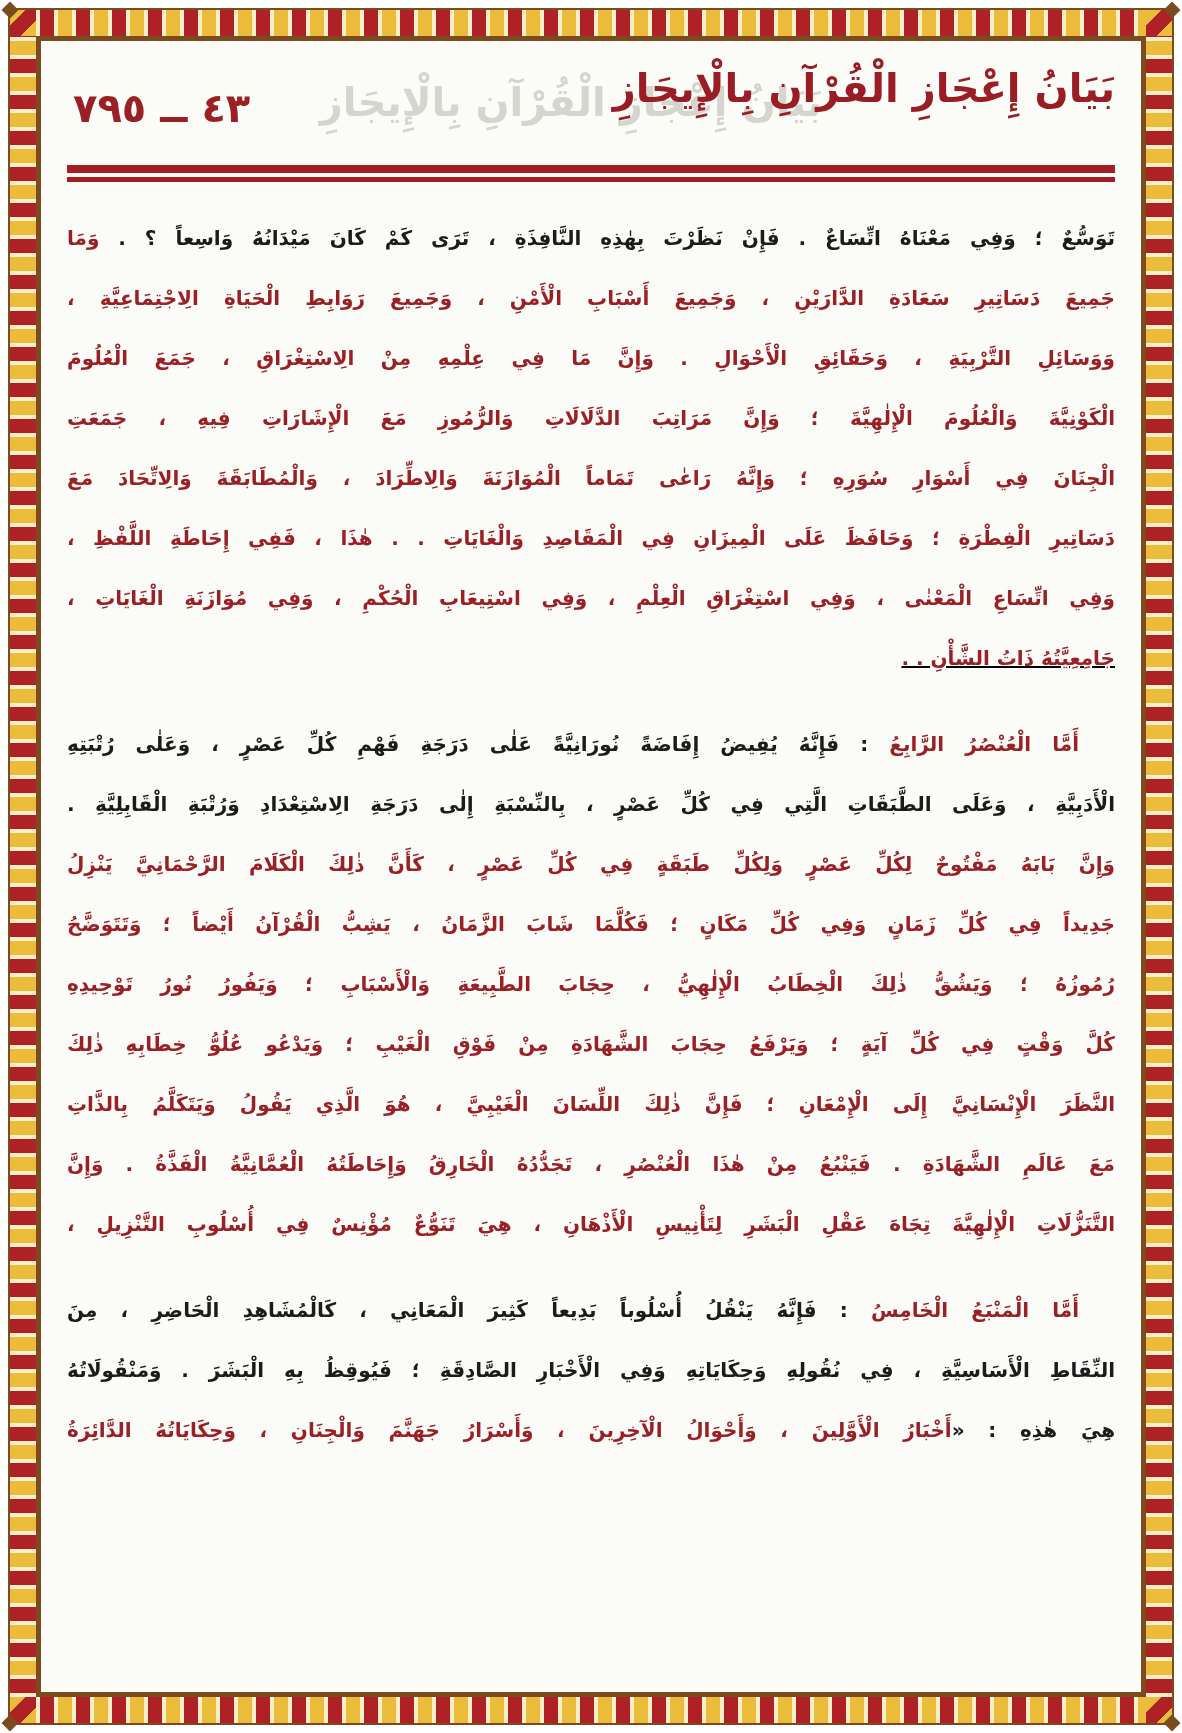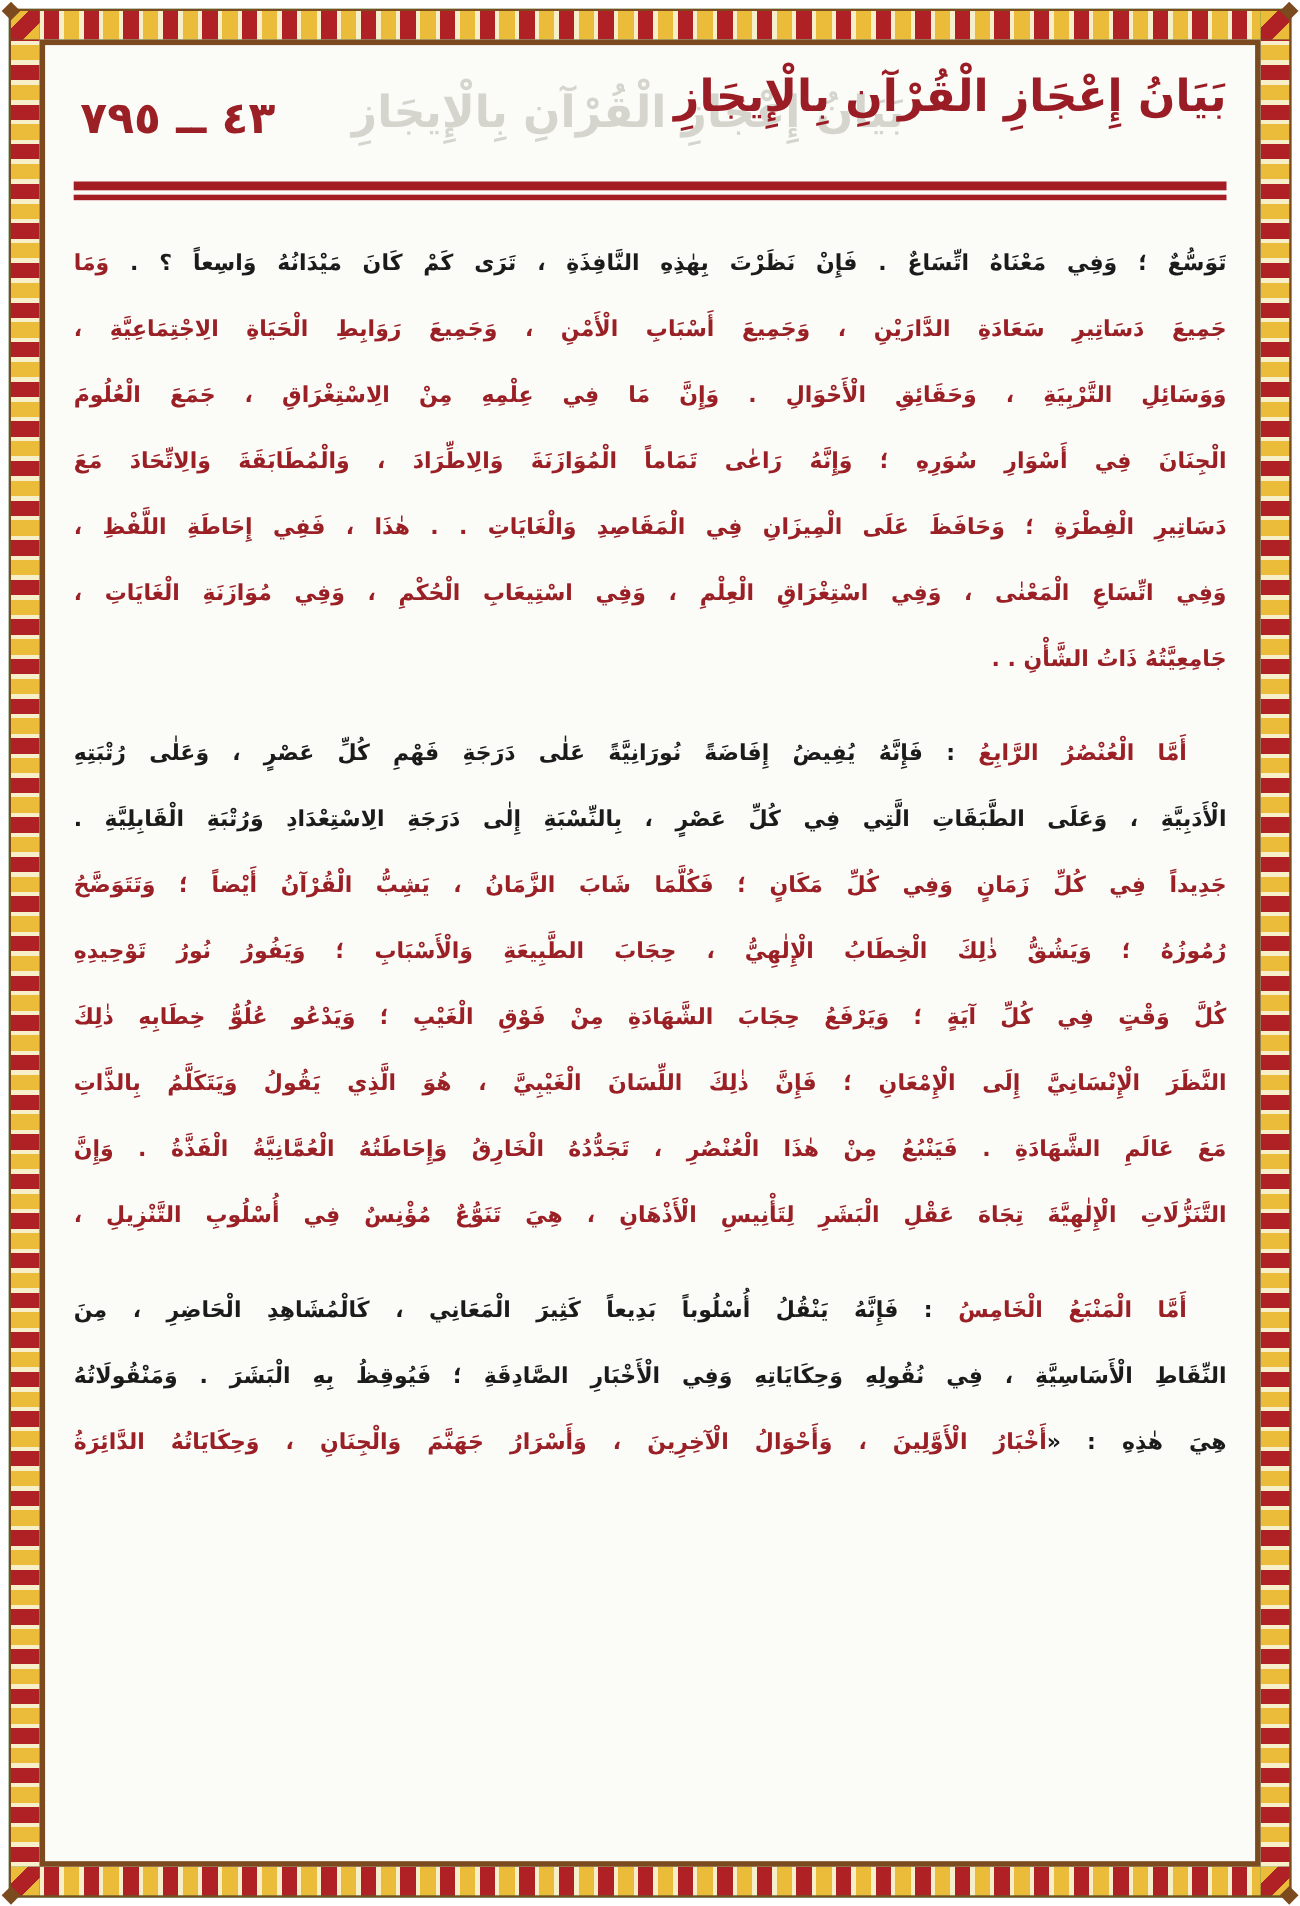--- a/index.html
+++ b/index.html
@@ -31,21 +31,21 @@
   .title-ghost{position:absolute;top:14px;left:50%;transform:translateX(-54%);
     color:#d5d5cd;z-index:1;}
   .double-rule{height:4px;border-top:8px solid #a31d23;border-bottom:5px solid #a31d23;
     margin-top:2px;}
   
   .body-text{margin-top:26px;font-weight:bold;font-size:20px;}
   .para{margin:0;}
   .para + .para{margin-top:26px;}
   .line{height:60px;line-height:60px;text-align:justify;text-align-last:justify;
     overflow:hidden;}
-  .line.last{text-align:center;text-align-last:right;}
+  .line.last{text-align:center;text-align-last:right;text-decoration:underline;}
   .line.indent{padding-right:36px;}
   .seg-black{color:#1b1b1b;}
   .seg-red{color:#9a2026;}
 </style>
 </head>
 <body>
 
 <div class="sheet">
   <div class="spike tl"></div>
   <div class="spike tr"></div>
@@ -69,28 +69,30 @@
         <span class="page-title">بَيَانُ إِعْجَازِ الْقُرْآنِ بِالْإِيجَازِ</span>
       </div>
     </div>
     <div class="double-rule"></div>
 
     <div class="body-text" id="body-text">
         <div class="para">
           <div class="line"><span class="seg-black">تَوَسُّعٌ ؛ وَفِي مَعْنَاهُ اتِّسَاعٌ . فَإِنْ نَظَرْتَ بِهٰذِهِ النَّافِذَةِ ، تَرَى كَمْ كَانَ مَيْدَانُهُ وَاسِعاً ؟ . </span><span class="seg-red">وَمَا</span></div>
           <div class="line"><span class="seg-red">جَمِيعَ دَسَاتِيرِ سَعَادَةِ الدَّارَيْنِ ، وَجَمِيعَ أَسْبَابِ الْأَمْنِ ، وَجَمِيعَ رَوَابِطِ الْحَيَاةِ الِاجْتِمَاعِيَّةِ ،</span></div>
           <div class="line"><span class="seg-red">وَوَسَائِلِ التَّرْبِيَةِ ، وَحَقَائِقِ الْأَحْوَالِ . وَإِنَّ مَا فِي عِلْمِهِ مِنْ الِاسْتِغْرَاقِ ، جَمَعَ الْعُلُومَ</span></div>
+          <div class="line"><span class="seg-red">الْكَوْنِيَّةَ وَالْعُلُومَ الْإِلٰهِيَّةَ ؛ وَإِنَّ مَرَاتِبَ الدَّلَالَاتِ وَالرُّمُوزِ مَعَ الْإِشَارَاتِ فِيهِ ، جَمَعَتِ</span></div>
           <div class="line"><span class="seg-red">الْجِنَانَ فِي أَسْوَارِ سُوَرِهِ ؛ وَإِنَّهُ رَاعٰى تَمَاماً الْمُوَازَنَةَ وَالِاطِّرَادَ ، وَالْمُطَابَقَةَ وَالِاتِّحَادَ مَعَ</span></div>
           <div class="line"><span class="seg-red">دَسَاتِيرِ الْفِطْرَةِ ؛ وَحَافَظَ عَلَى الْمِيزَانِ فِي الْمَقَاصِدِ وَالْغَايَاتِ . . هٰذَا ، فَفِي إِحَاطَةِ اللَّفْظِ ،</span></div>
           <div class="line"><span class="seg-red">وَفِي اتِّسَاعِ الْمَعْنٰى ، وَفِي اسْتِغْرَاقِ الْعِلْمِ ، وَفِي اسْتِيعَابِ الْحُكْمِ ، وَفِي مُوَازَنَةِ الْغَايَاتِ ،</span></div>
           <div class="line last"><span class="seg-red">جَامِعِيَّتُهُ ذَاتُ الشَّأْنِ . .</span></div>
         </div>
         <div class="para">
           <div class="line indent"><span class="seg-red">أَمَّا الْعُنْصُرُ الرَّابِعُ</span><span class="seg-black"> : فَإِنَّهُ يُفِيضُ إِفَاضَةً نُورَانِيَّةً عَلٰى دَرَجَةِ فَهْمِ كُلِّ عَصْرٍ ، وَعَلٰى رُتْبَتِهِ</span></div>
           <div class="line"><span class="seg-black">الْأَدَبِيَّةِ ، وَعَلَى الطَّبَقَاتِ الَّتِي فِي كُلِّ عَصْرٍ ، بِالنِّسْبَةِ إِلٰى دَرَجَةِ الِاسْتِعْدَادِ وَرُتْبَةِ الْقَابِلِيَّةِ .</span></div>
+          <div class="line"><span class="seg-red">وَإِنَّ بَابَهُ مَفْتُوحٌ لِكُلِّ عَصْرٍ وَلِكُلِّ طَبَقَةٍ فِي كُلِّ عَصْرٍ ، كَأَنَّ ذٰلِكَ الْكَلَامَ الرَّحْمَانِيَّ يَنْزِلُ</span></div>
           <div class="line"><span class="seg-red">جَدِيداً فِي كُلِّ زَمَانٍ وَفِي كُلِّ مَكَانٍ ؛ فَكُلَّمَا شَابَ الزَّمَانُ ، يَشِبُّ الْقُرْآنُ أَيْضاً ؛ وَتَتَوَضَّحُ</span></div>
           <div class="line"><span class="seg-red">رُمُوزُهُ ؛ وَيَشُقُّ ذٰلِكَ الْخِطَابُ الْإِلٰهِيُّ ، حِجَابَ الطَّبِيعَةِ وَالْأَسْبَابِ ؛ وَيَفُورُ نُورُ تَوْحِيدِهِ</span></div>
           <div class="line"><span class="seg-red">كُلَّ وَقْتٍ فِي كُلِّ آيَةٍ ؛ وَيَرْفَعُ حِجَابَ الشَّهَادَةِ مِنْ فَوْقِ الْغَيْبِ ؛ وَيَدْعُو عُلُوُّ خِطَابِهِ ذٰلِكَ</span></div>
           <div class="line"><span class="seg-red">النَّظَرَ الْإِنْسَانِيَّ إِلَى الْإِمْعَانِ ؛ فَإِنَّ ذٰلِكَ اللِّسَانَ الْغَيْبِيَّ ، هُوَ الَّذِي يَقُولُ وَيَتَكَلَّمُ بِالذَّاتِ</span></div>
           <div class="line"><span class="seg-red">مَعَ عَالَمِ الشَّهَادَةِ . فَيَنْبُعُ مِنْ هٰذَا الْعُنْصُرِ ، تَجَدُّدُهُ الْخَارِقُ وَإِحَاطَتُهُ الْعُمَّانِيَّةُ الْفَذَّةُ . وَإِنَّ</span></div>
           <div class="line"><span class="seg-red">التَّنَزُّلَاتِ الْإِلٰهِيَّةَ تِجَاهَ عَقْلِ الْبَشَرِ لِتَأْنِيسِ الْأَذْهَانِ ، هِيَ تَنَوُّعٌ مُؤْنِسٌ فِي أُسْلُوبِ التَّنْزِيلِ ،</span></div>
         </div>
         <div class="para">
           <div class="line indent"><span class="seg-red">أَمَّا الْمَنْبَعُ الْخَامِسُ</span><span class="seg-black"> : فَإِنَّهُ يَنْقُلُ أُسْلُوباً بَدِيعاً كَثِيرَ الْمَعَانِي ، كَالْمُشَاهِدِ الْحَاضِرِ ، مِنَ</span></div>
           <div class="line"><span class="seg-black">النِّقَاطِ الْأَسَاسِيَّةِ ، فِي نُقُولِهِ وَحِكَايَاتِهِ وَفِي الْأَخْبَارِ الصَّادِقَةِ ؛ فَيُوقِظُ بِهِ الْبَشَرَ . وَمَنْقُولَاتُهُ</span></div>

